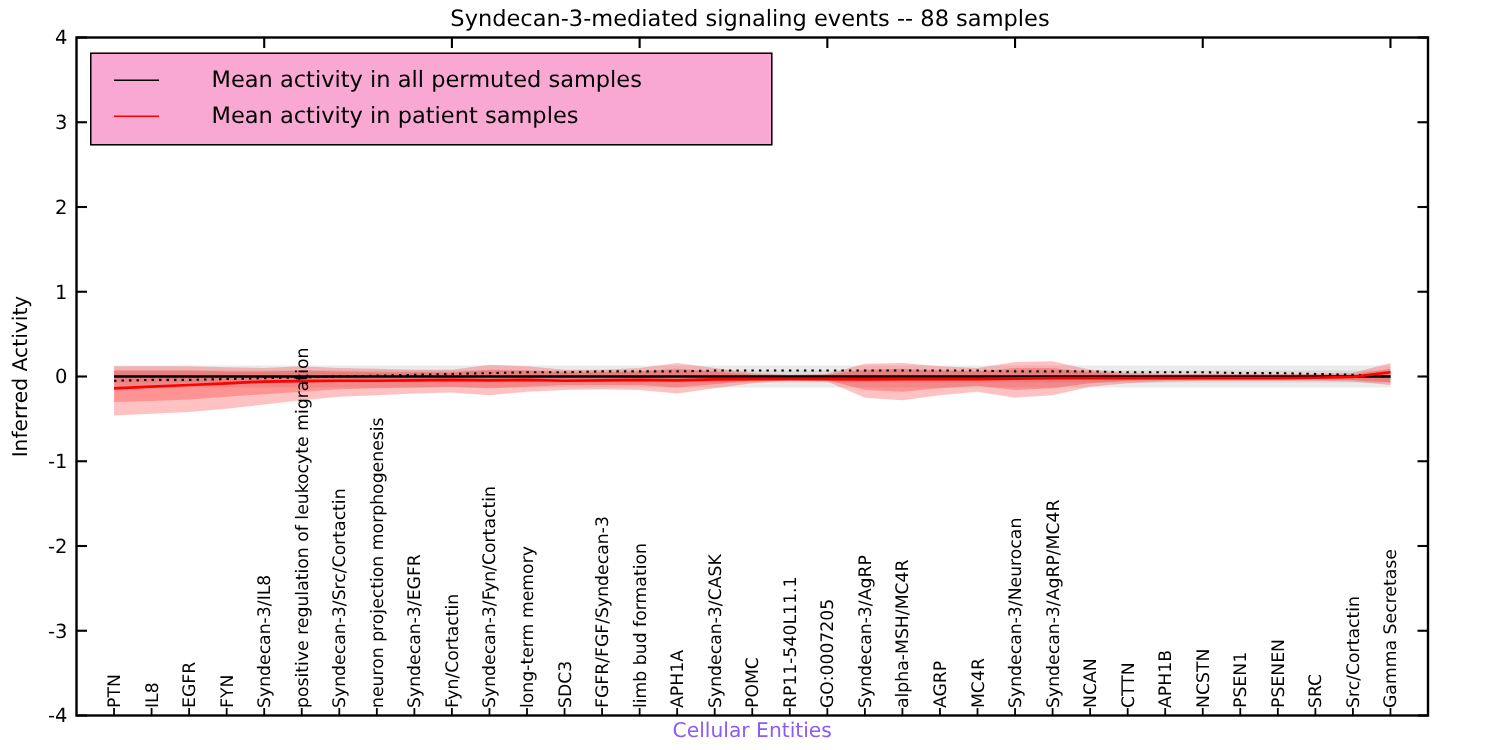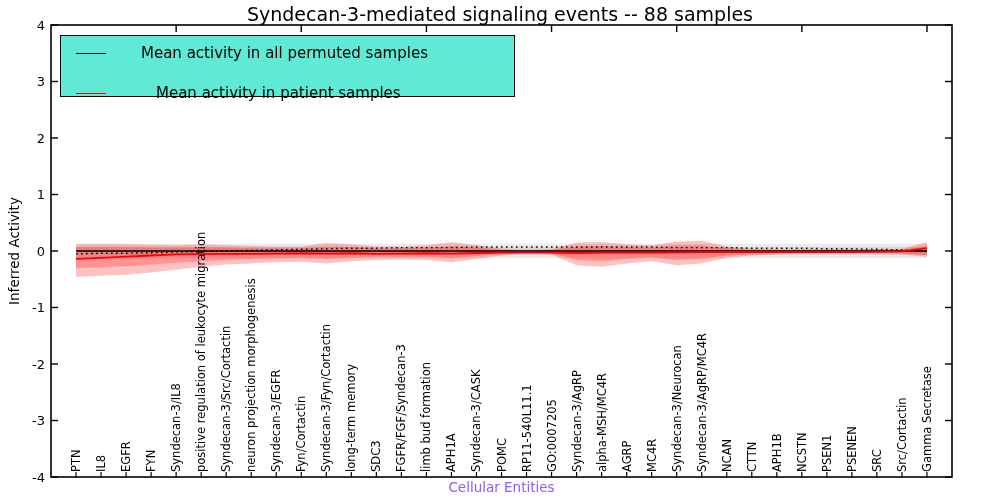--- a/index.html
+++ b/index.html
@@ -5,40 +5,40 @@
   html,body{margin:0;padding:0;background:#ffffff;}
   .fig{
     position:relative;
     width:1000px;height:500px;
     background:#ffffff;
     font-family:"DejaVu Sans", sans-serif;
     overflow:hidden;
   }
   .chart-title{
     position:absolute;left:0;top:3px;width:1000px;
-    text-align:center;font-size:19px;color:#000;
+    text-align:center;font-size:15px;color:#000;
   }
   .x-axis-title{
     position:absolute;left:51px;top:479px;width:901px;
     text-align:center;font-size:13.5px;color:#8b5cf6;
   }
   .y-axis-title{
     position:absolute;left:14px;top:251px;
     transform:translate(-50%,-50%) rotate(-90deg);
     white-space:nowrap;font-size:13.5px;color:#000;
   }
   .legend{
     position:absolute;left:60px;top:35px;width:455px;height:62px;
-    background:#5eead4;border:1.6px solid #000;box-sizing:border-box;
+    background:#f9a8d4;border:1.6px solid #000;box-sizing:border-box;
   }
   .legend-entry{
     position:absolute;left:0;height:22px;display:flex;align-items:center;
   }
   .legend-entry.e0{top:6px;}
-  .legend-entry.e1{top:46px;gap:15px;}
+  .legend-entry.e1{top:30px;}
   .legend-line{
     display:inline-block;width:30px;height:0;margin-left:15px;
     border-top-style:solid;border-top-width:1.6px;
   }
   .legend-line.black{border-top-color:#000000;}
   .legend-line.red{border-top-color:#ff0000;}
   .legend-label{
     margin-left:35px;font-size:15px;color:#000;white-space:nowrap;
   }
   svg text{font-family:"DejaVu Sans", sans-serif;}

